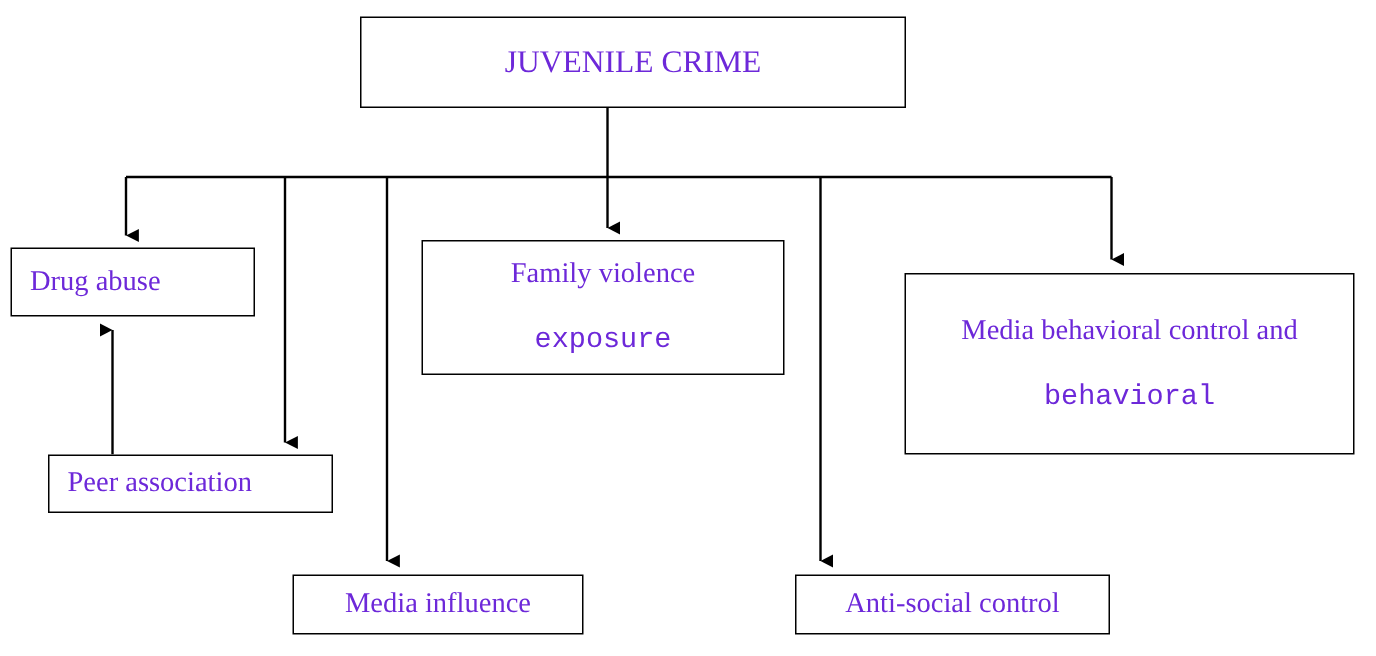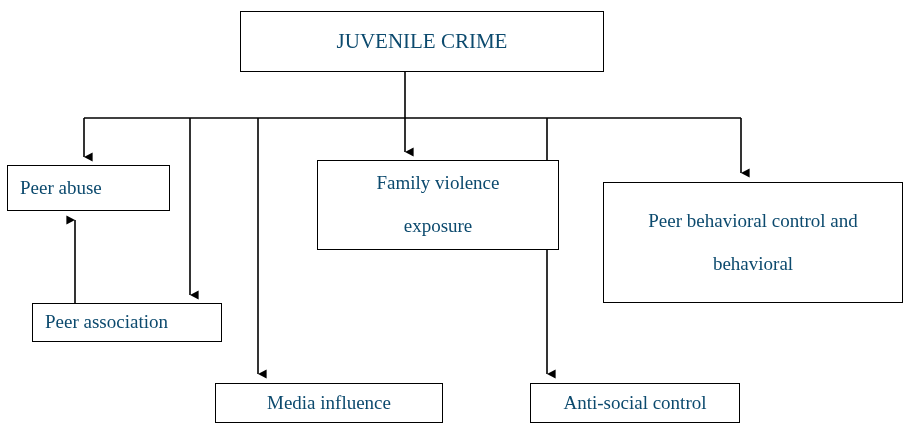--- a/index.html
+++ b/index.html
@@ -17,28 +17,29 @@
   }
   .node {
     position: absolute;
     box-sizing: border-box;
     border: 1.6px solid #000000;
     background: #ffffff;
     display: flex;
     flex-direction: column;
     align-items: center;
     justify-content: center;
-    color: #0c4a6e;
+    color: #6d28d9;
     font-size: 19px;
     line-height: 1.1;
     text-align: center;
     z-index: 3;
   }
   .node .line2 {
     margin-top: 22px;
+    font-family: Liberation Mono, monospace;
   }
   .node.align-left {
     align-items: flex-start;
     padding-left: 12px;
     text-align: left;
   }
   
   #node-root {
     left: 240px;
     top: 11px;
@@ -56,26 +57,25 @@
     left: 32px;
     top: 303px;
     width: 190px;
     height: 39px;
   }
   #node-family-violence {
     left: 281px;
     top: 160px;
     width: 242px;
     height: 90px;
-    margin-left: 36px;
   }
   #node-media-influence {
-    left: 215px;
+    left: 195px;
     top: 383px;
-    width: 228px;
+    width: 194px;
     height: 40px;
   }
   #node-anti-social {
     left: 530px;
     top: 383px;
     width: 210px;
     height: 40px;
   }
   #node-poor-behavioral {
     left: 603px;
@@ -125,38 +125,38 @@
 
       <path d="M 75 303 L 75 220" marker-end="url(#arrow-up)"></path>
     </g>
   </svg>
 
   <div class="node" id="node-root">
     <span>JUVENILE CRIME</span>
   </div>
 
   <div class="node align-left" id="node-drug-abuse">
-    <span>Peer abuse</span>
+    <span>Drug abuse</span>
   </div>
 
   <div class="node align-left" id="node-peer-association">
     <span>Peer association</span>
   </div>
 
   <div class="node" id="node-family-violence">
     <span>Family violence</span>
     <span class="line2">exposure</span>
   </div>
 
   <div class="node" id="node-media-influence">
     <span>Media influence</span>
   </div>
 
   <div class="node" id="node-anti-social">
     <span>Anti-social control</span>
   </div>
 
   <div class="node" id="node-poor-behavioral">
-    <span>Peer behavioral control and</span>
+    <span>Media behavioral control and</span>
     <span class="line2">behavioral</span>
   </div>
 
 </div>
 
 </body></html>

